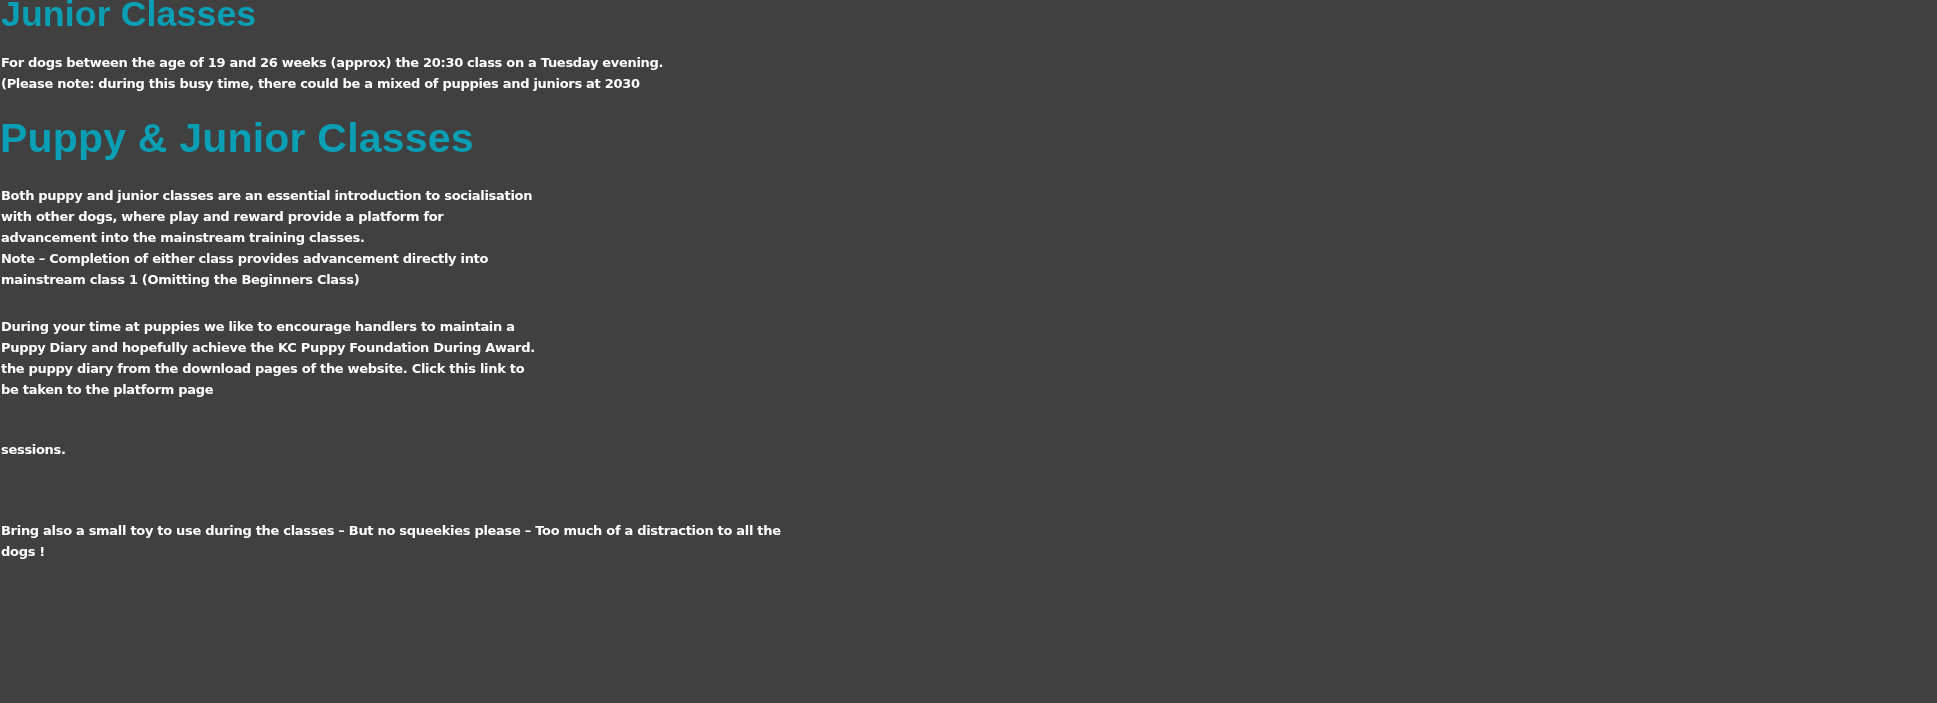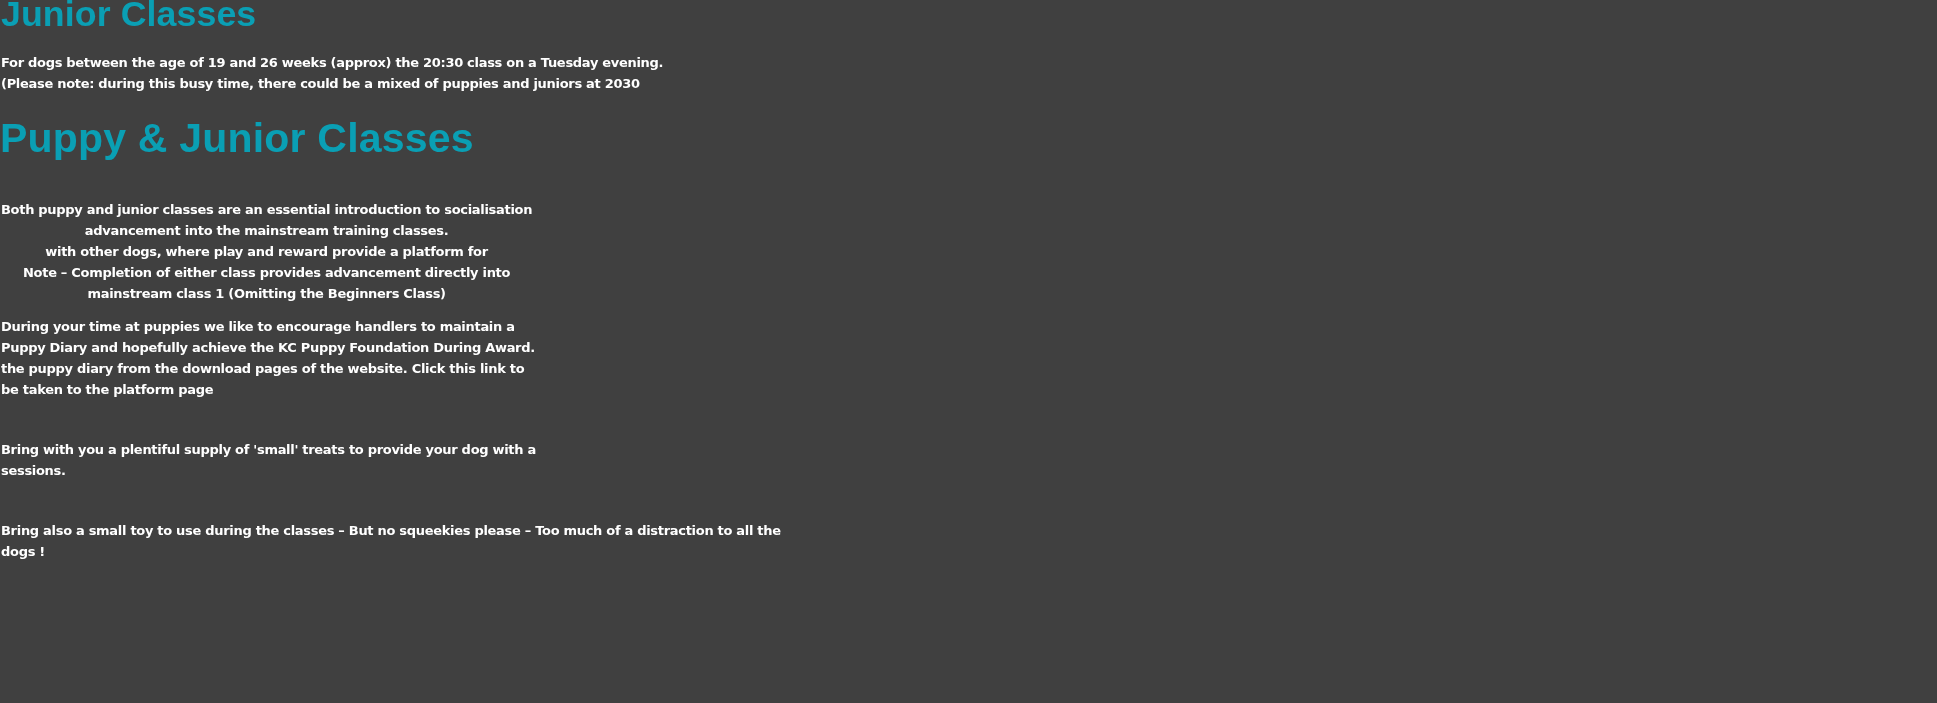--- a/index.html
+++ b/index.html
@@ -42,56 +42,55 @@
     left: 1px;
     color: #ffffff;
     font-size: 13px;
     line-height: 21px;
     letter-spacing: -0.3px;
   }
   .body-block div {
     white-space: pre;
   }
   .para-1 { top: 52.4px; }
-  .para-2 { top: 199px; text-align: center; }
+  .para-2 { top: 185px; }
   .para-3 { top: 316.2px; }
   .para-4 { top: 439.1px; }
   .para-5 { top: 520.2px; }
 </style>
 </head>
 <body>
 
 <div class="page">
 
   <h1 class="heading heading-1">Junior Classes</h1>
 
   <div class="body-block para-1">
     <div>For dogs between the age of 19 and 26 weeks (approx) the 20:30 class on a Tuesday evening.</div>
     <div>(Please note: during this busy time, there could be a mixed of puppies and juniors at 2030</div>
   </div>
 
   <h2 class="heading heading-2">Puppy &amp; Junior Classes</h2>
 
   <div class="body-block para-2">
     <div>Both puppy and junior classes are an essential introduction to socialisation</div>
+    <div>with other dogs, where play and reward provide a platform for</div>
     <div>advancement into the mainstream training classes.</div>
-    <div>with other dogs, where play and reward provide a platform for</div>
     <div>Note – Completion of either class provides advancement directly into</div>
     <div>mainstream class 1 (Omitting the Beginners Class)</div>
   </div>
 
   <div class="body-block para-3">
     <div>During your time at puppies we like to encourage handlers to maintain a</div>
     <div>Puppy Diary and hopefully achieve the KC Puppy Foundation During Award.</div>
     <div>the puppy diary from the download pages of the website. Click this link to</div>
     <div>be taken to the platform page</div>
   </div>
 
   <div class="body-block para-4">
-    <div>Bring with you a plentiful supply of 'small' treats to provide your dog with a</div>
     <div>sessions.</div>
   </div>
 
   <div class="body-block para-5">
     <div>Bring also a small toy to use during the classes – But no squeekies please – Too much of a distraction to all the</div>
     <div>dogs !</div>
   </div>
 
 </div>
 

